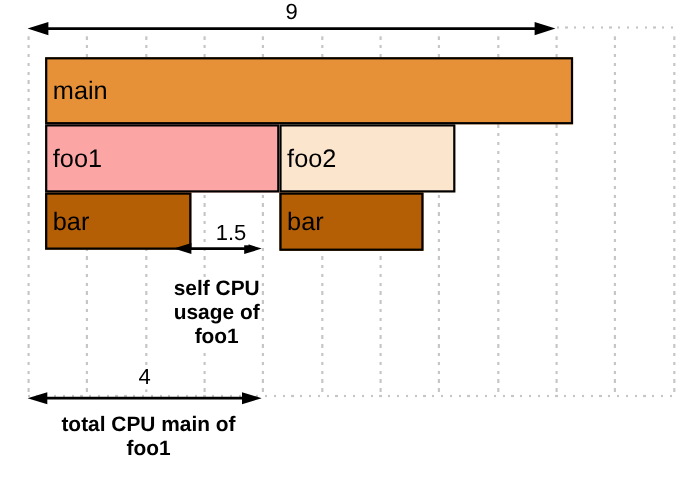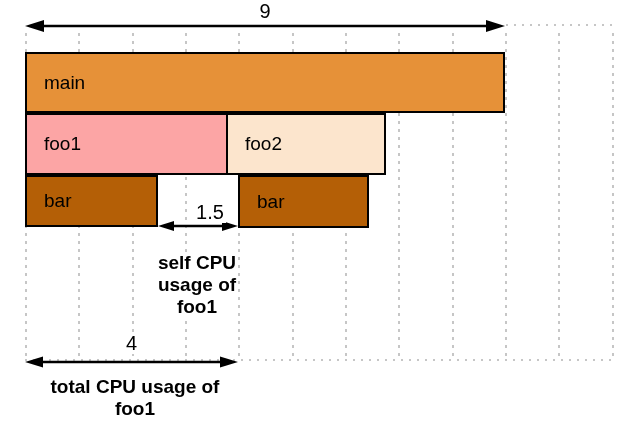--- a/index.html
+++ b/index.html
@@ -29,27 +29,28 @@
     background-image: repeating-linear-gradient(to right, #c6c6c6 0 2px, transparent 2px 8px);
   }
 
   
   .frame {
     position: absolute;
     box-sizing: border-box;
     border: 2.5px solid #000000;
     display: flex;
     align-items: center;
-    padding-left: 17px;
-    font-size: 19px;
+    padding-left: 5px;
+    font-size: 23px;
     z-index: 2;
+    margin-left: 16px;
   }
   .frame-main      { left: 25px;  top: 52px;  width: 480px; height: 61px; background: #E69138; }
   .frame-foo1      { left: 25px;  top: 113px; width: 213px; height: 62px; background: #fca5a5; }
-  .frame-foo2      { left: 226px; top: 113px; width: 160px; height: 62px; background: #FCE5CD; }
+  .frame-foo2      { left: 238px; top: 113px; width: 160px; height: 62px; background: #FCE5CD; }
   .frame-bar-left  { left: 25px;  top: 175px; width: 133px; height: 52px; background: #B45F06; }
   .frame-bar-right { left: 238px; top: 175px; width: 131px; height: 53px; background: #B45F06; }
 
   
   .arrow { position: absolute; z-index: 3; }
   .arrow line { stroke: #000000; stroke-width: 2.5px; }
   .arrow path { fill: #000000; }
 
   
   .num {
@@ -131,15 +132,15 @@
   <div class="caption" style="left:157px; top:252px; width:80px">self CPU usage of foo1</div>
 
   <svg class="arrow" style="left:25px; top:354px" width="213" height="16" viewBox="0 0 213 16">
     <line x1="9" y1="8" x2="204" y2="8"></line>
     <path d="M0,8 L18,2.5 L18,13.5 Z"></path>
     <path d="M213,8 L195,2.5 L195,13.5 Z"></path>
   </svg>
   <div class="num" style="left:25px; top:332px; width:213px">
     <span>4</span>
   </div>
-  <div class="caption" style="left:47px; top:376px; width:176px">total CPU usage of foo1</div>
+  <div class="caption" style="left:47px; top:376px; width:176px">total CPU main of foo1</div>
 
 </div>
 
 </body></html>

